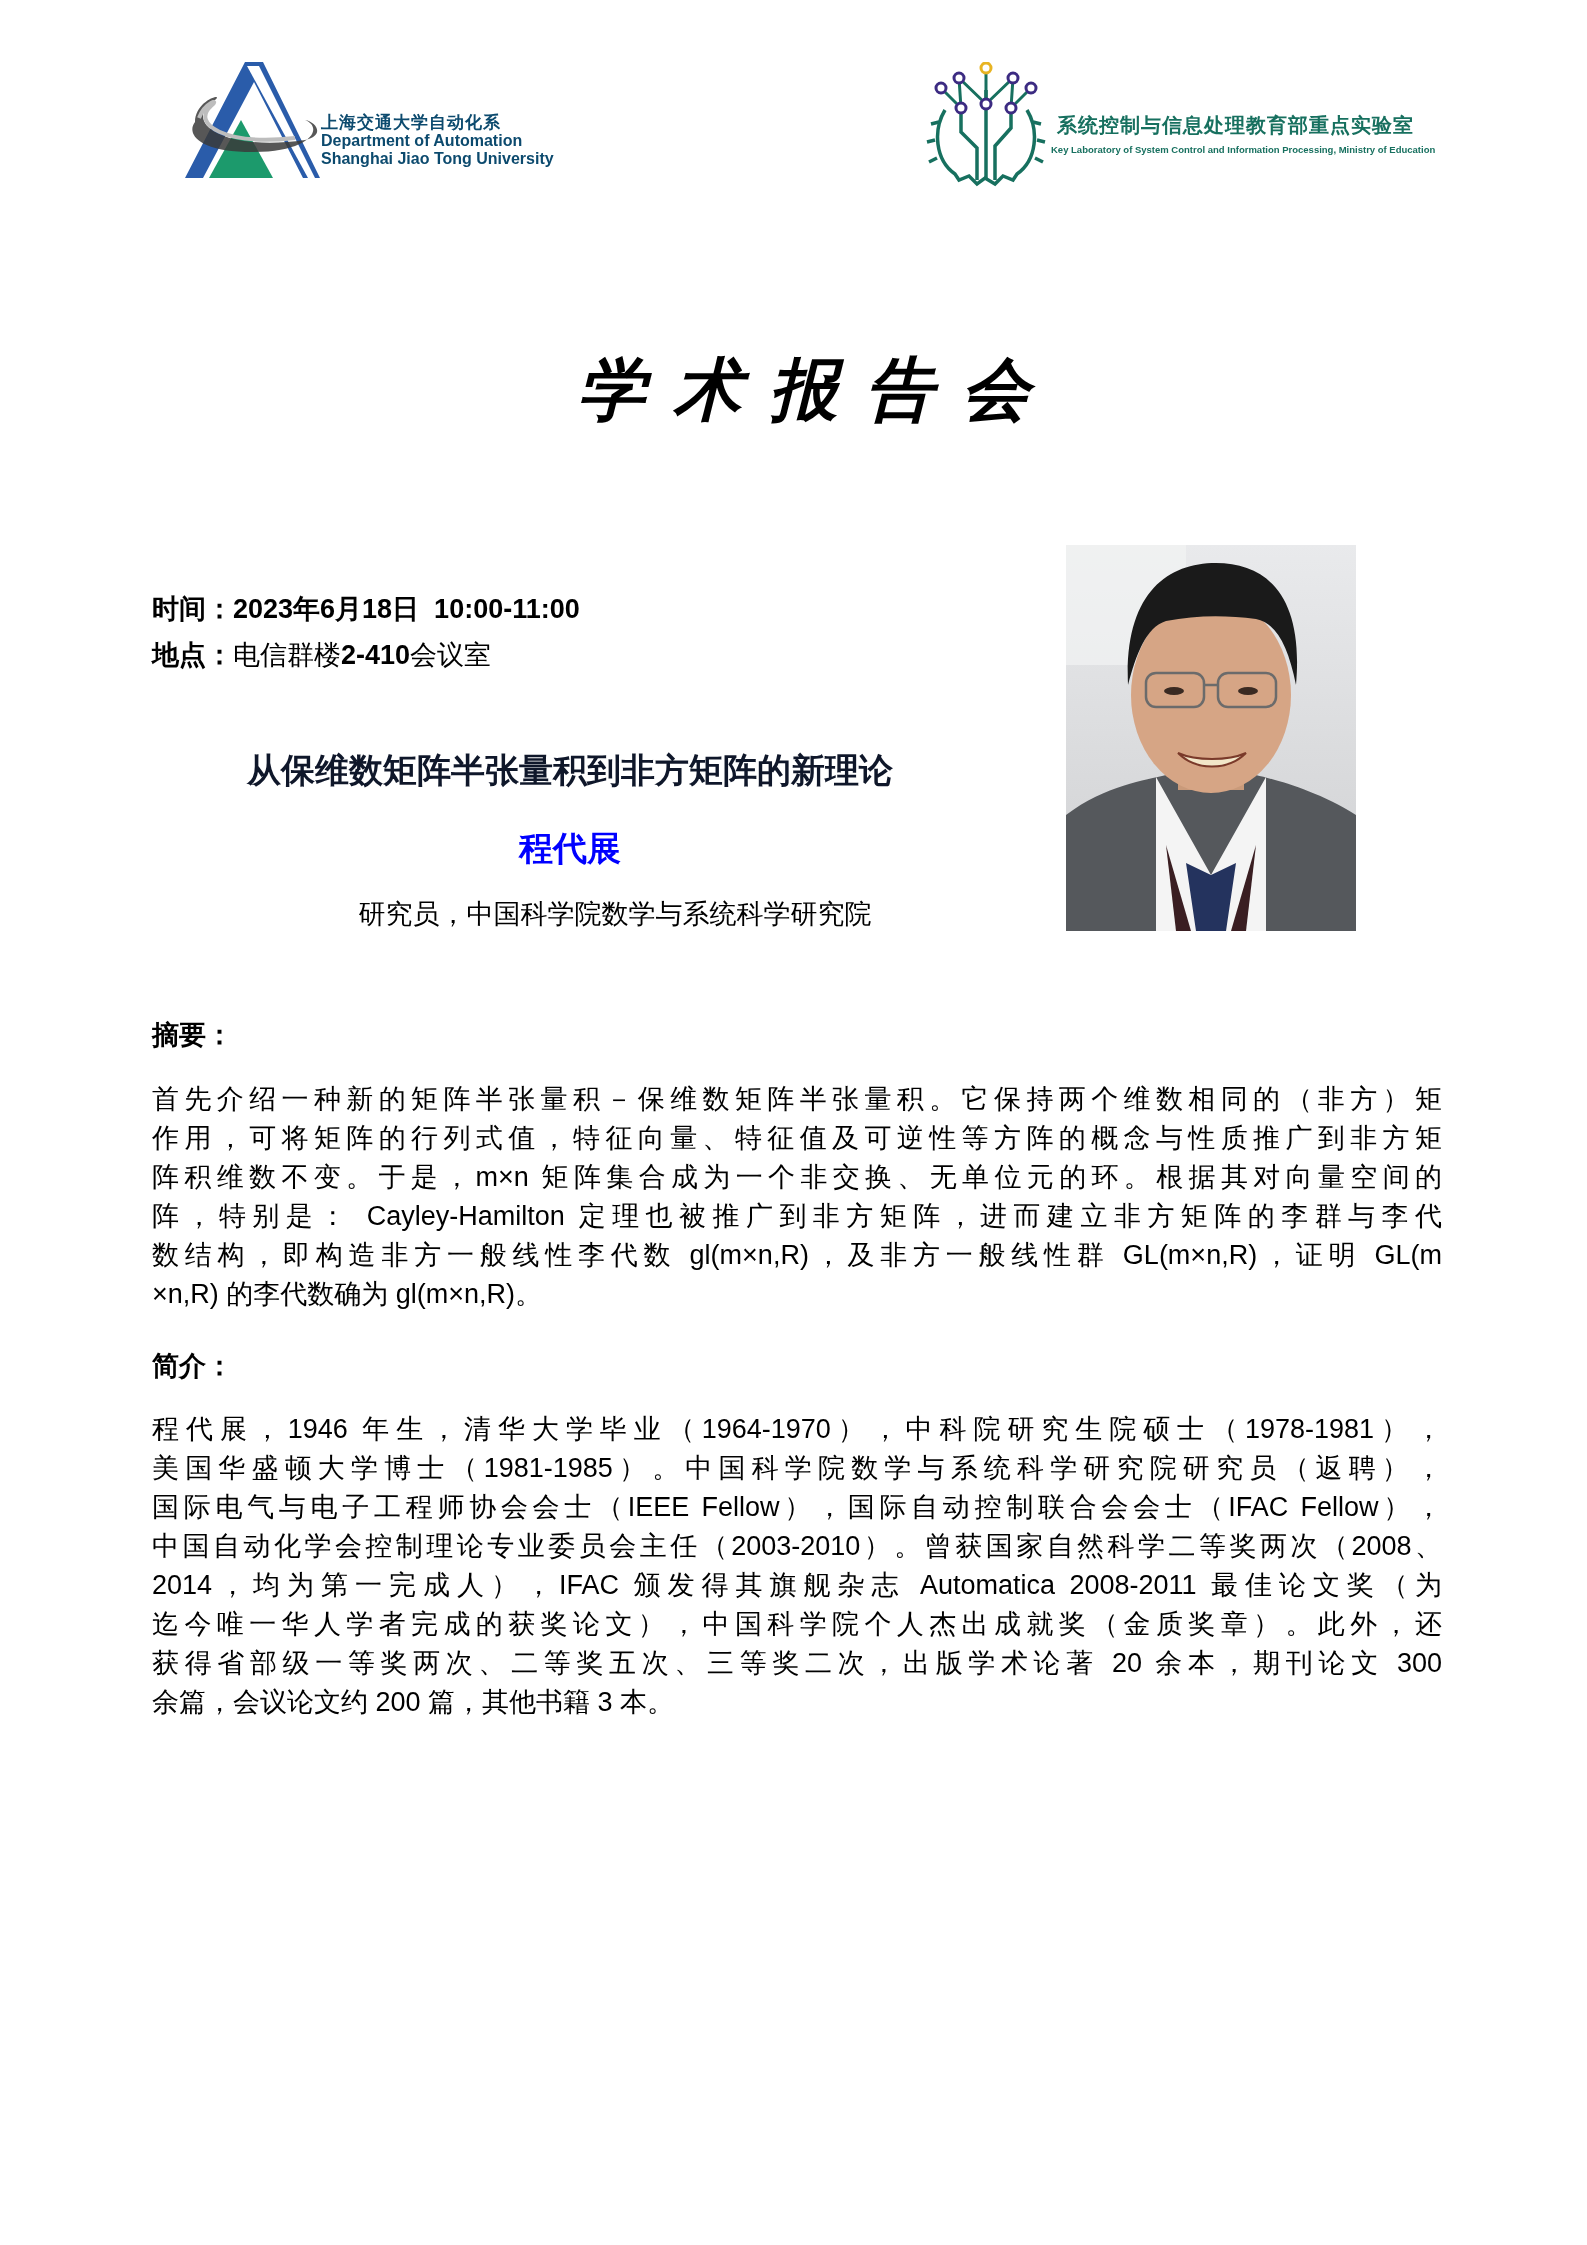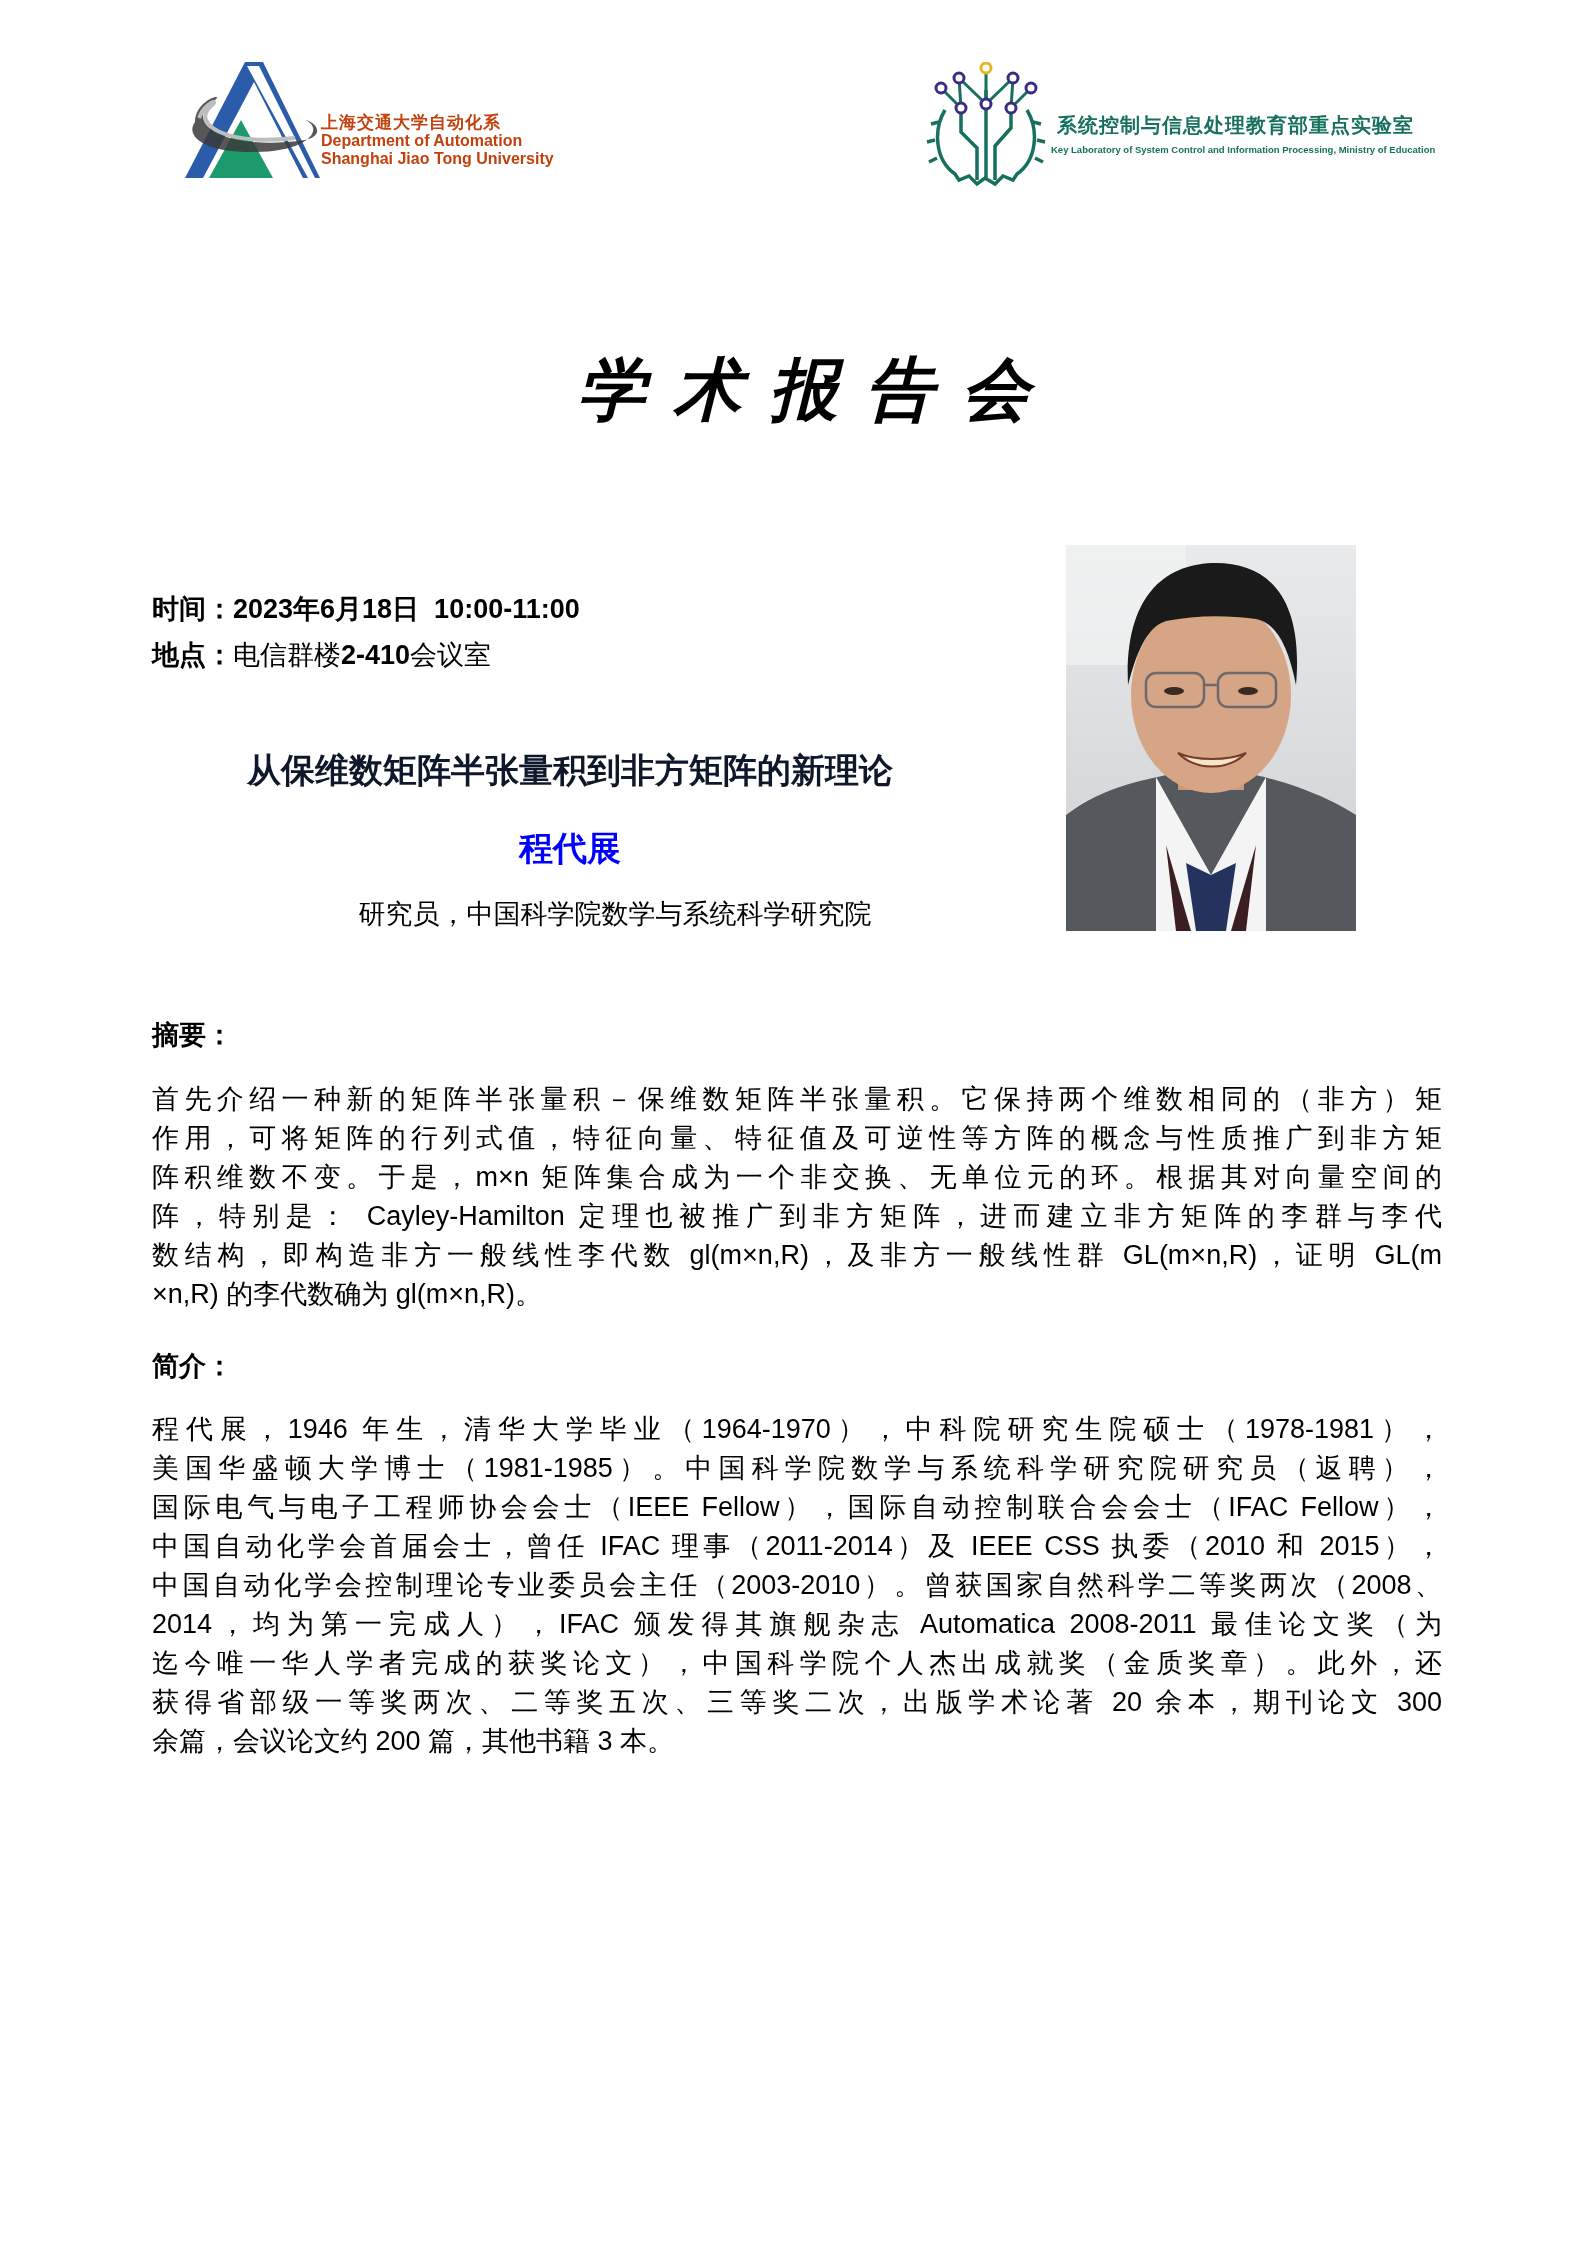--- a/index.html
+++ b/index.html
@@ -2,21 +2,21 @@
 <html><head>
 <meta charset="utf-8">
 <style>
   html, body { margin: 0; padding: 0; background: #ffffff; }
   body { width: 1587px; height: 2245px; position: relative; overflow: hidden;
          font-family: "Liberation Sans", "DejaVu Sans", sans-serif; color: #000; }
 
   
   .logo-left { position: absolute; left: 185px; top: 62px; width: 400px; height: 120px; }
   .logo-left svg { position: absolute; left: 0; top: 0; }
-  .logo-left .txt { position: absolute; left: 136px; top: 52px; color: #c2410c;
+  .logo-left .txt { position: absolute; left: 136px; top: 52px; color: #0c4a6e;
                     font-weight: bold; line-height: 18px; white-space: nowrap; }
   .logo-left .cn { font-size: 17px; letter-spacing: 1px; }
   .logo-left .en { font-size: 16px; }
 
   .logo-right { position: absolute; left: 925px; top: 62px; width: 530px; height: 130px; }
   .logo-right svg { position: absolute; left: 0; top: 0; }
   .logo-right .cn { position: absolute; left: 132px; top: 50px; color: #17705f; font-weight: bold;
                     font-size: 20px; letter-spacing: 1px; white-space: nowrap; }
   .logo-right .en { position: absolute; left: 126px; top: 82px; color: #17705f; font-weight: bold;
                     font-size: 9.5px; white-space: nowrap; }
@@ -149,19 +149,18 @@
   <span class="line">阵，特别是： Cayley-Hamilton 定理也被推广到非方矩阵，进而建立非方矩阵的李群与李代</span>
   <span class="line">数结构，即构造非方一般线性李代数 gl(m×n,R)，及非方一般线性群  GL(m×n,R)，证明 GL(m</span>
   <span class="line last">×n,R)  的李代数确为 gl(m×n,R)。</span>
 </div>
 
 <div class="section-h h-bio">简介：</div>
 <div class="para p-bio">
   <span class="line">程代展，1946 年生，清华大学毕业（1964-1970），中科院研究生院硕士（1978-1981），</span>
   <span class="line">美国华盛顿大学博士（1981-1985）。中国科学院数学与系统科学研究院研究员（返聘），</span>
   <span class="line">国际电气与电子工程师协会会士（IEEE Fellow），国际自动控制联合会会士（IFAC Fellow），</span>
-  <span class="line">中国自动化学会首届会士，曾任 IFAC 理事（2011-2014）及 IEEE CSS 执委（2010 和 2015），</span>
   <span class="line">中国自动化学会控制理论专业委员会主任（2003-2010）。曾获国家自然科学二等奖两次（2008、</span>
   <span class="line">2014，均为第一完成人），IFAC 颁发得其旗舰杂志 Automatica 2008-2011 最佳论文奖（为</span>
   <span class="line">迄今唯一华人学者完成的获奖论文），中国科学院个人杰出成就奖（金质奖章）。此外，还</span>
   <span class="line">获得省部级一等奖两次、二等奖五次、三等奖二次，出版学术论著 20 余本，期刊论文 300</span>
   <span class="line last">余篇，会议论文约 200 篇，其他书籍 3 本。</span>
 </div>
 
 </body></html>

